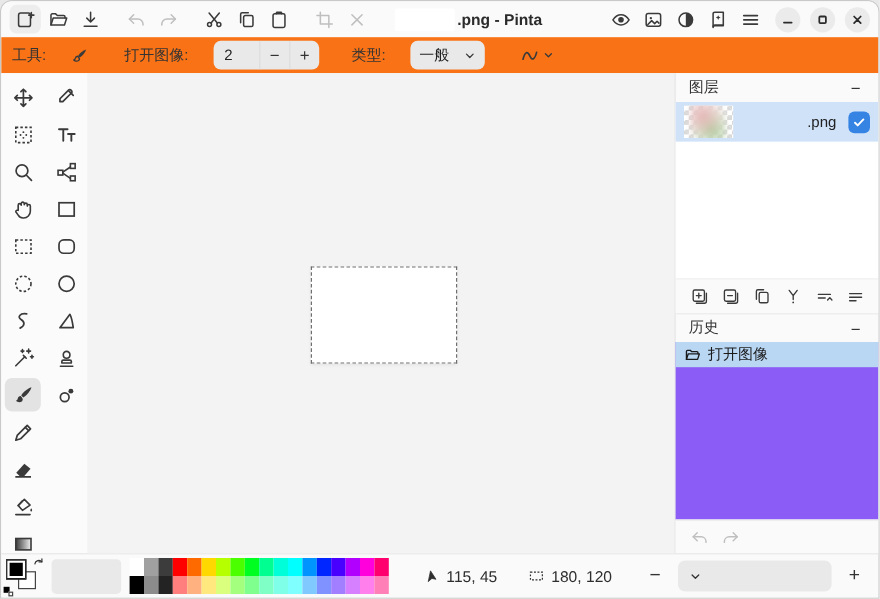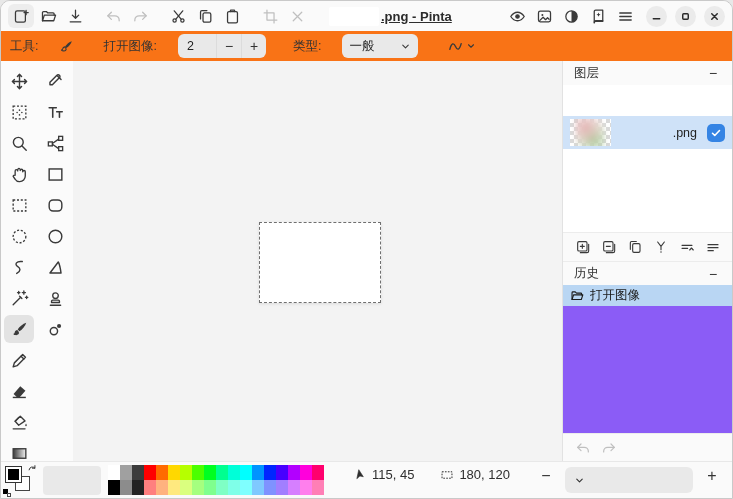--- a/index.html
+++ b/index.html
@@ -2,38 +2,38 @@
 <html><head>
 <meta charset="utf-8">
 <style>
   * { margin:0; padding:0; box-sizing:border-box; }
   body { background:#e8e8e8; font-family:"Liberation Sans", sans-serif; color:#2e2e2e; }
   .window { position:relative; width:733px; height:499px; background:#fafafa;
             border:1px solid #c9c9c9; border-radius:10px 10px 0 0; overflow:hidden;
             display:flex; flex-direction:column; font-size:13px; }
 
   
-  .headerbar { height:30px; flex:0 0 30px; display:flex; align-items:center; padding:0 7px; gap:1px; background:#fafafa;text-decoration:underline; }
+  .headerbar { height:30px; flex:0 0 30px; display:flex; align-items:center; padding:0 7px; gap:1px; background:#fafafa; }
   .hbtn { width:26px; height:24px; border-radius:6px; display:flex; align-items:center; justify-content:center; color:#3a3a3a; }
   .hbtn.first { background:#ededed; }
   .hbtn.disabled { color:#bfbfbf; }
   .hsep { width:10px; }
   .titlewrap { display:flex; align-items:center; margin-left:18px; }
   .redaction { width:50px; height:19px; background:#ffffff; border-radius:2px; }
   .wintitle { font-weight:700; font-size:13px; color:#2b2b2b; margin-left:2px; white-space:nowrap; }
   .hspacer { flex:1; }
   .winctl { width:21px; height:21px; border-radius:50%; background:#ebebeb; display:flex; align-items:center; justify-content:center; color:#2b2b2b; margin-left:7px; }
 
   
   .optionsbar { height:30px; flex:0 0 30px; display:flex; align-items:center; padding:0 9px; gap:21px; background:#f97316; color:#3a3a3a; }
   .optlabel { font-size:12.5px; color:#333; }
   .spinbox { display:flex; align-items:center; height:24px; width:88px; background:#e9e9e9; border-radius:6px; overflow:hidden; margin-right:6px; }
   .spinval { flex:1; padding-left:9px; font-size:12.5px; color:#222; }
   .spinbtn { width:25px; height:100%; display:flex; align-items:center; justify-content:center; font-size:14px; color:#333; border-left:1px solid #dcdcdc; }
-  .dropdown { display:flex; align-items:center; height:24px; width:76px; background:#e9e9e9; border-radius:6px; padding:0 7px; margin-right:8px; }
+  .dropdown { display:flex; align-items:center; height:24px; width:62px; background:#e9e9e9; border-radius:6px; padding:0 7px; margin-right:8px; }
   .ddval { flex:1; font-size:12.5px; color:#222; }
   .linestyle { display:flex; align-items:center; gap:2px; color:#3a3a3a; }
 
   
   .main { flex:1; display:flex; min-height:0; background:#f3f3f3; }
 
   .toolpalette { width:72px; flex:0 0 72px; background:#fbfbfb; display:grid;
                  grid-template-columns:36px 36px; align-content:start; row-gap:3px; padding-top:6px; }
   .tool { width:30px; height:28px; margin:0 auto; display:flex; align-items:center; justify-content:center;
           border-radius:6px; color:#3a3a3a; }
@@ -43,21 +43,21 @@
   .canvas-area { position:relative; flex:1; background:#f3f3f3; }
   .canvas { position:absolute; left:186px; top:161px; width:122px; height:81px; background:#ffffff;
             border:1px dashed #6f6f6f; box-shadow:0 1px 3px rgba(0,0,0,.10); }
 
   
   .rightpanel { width:170px; flex:0 0 170px; background:#fafafa; border-left:1px solid #e2e2e2;
                 display:flex; flex-direction:column;justify-content:flex-end; }
   .panelheader { height:24px; flex:0 0 24px; display:flex; align-items:center; padding:0 11px; font-size:12.5px; color:#333; }
   .collapsebtn { margin-left:auto; color:#333; font-size:14px; line-height:1; width:16px; text-align:center; }
   .layerslist { height:148px; flex:0 0 148px; background:#ffffff; border-bottom:1px solid #ececec; }
-  .layerrow { height:33px; background:#cfe2f8; display:flex; align-items:center; padding:0 7px;margin-top:31px; }
+  .layerrow { height:33px; background:#cfe2f8; display:flex; align-items:center; padding:0 7px; }
   .thumb { position:relative; width:41px; height:27px; overflow:hidden; flex:0 0 41px;
            background:
              linear-gradient(45deg,#d9d9d9 25%,transparent 25%,transparent 75%,#d9d9d9 75%),
              linear-gradient(45deg,#d9d9d9 25%,#ffffff 25%,#ffffff 75%,#d9d9d9 75%);
            background-size:8px 8px; background-position:0 0,4px 4px; }
   .thumbblob { position:absolute; left:5px; top:-3px; width:30px; height:33px;
                background:
                  radial-gradient(circle at 35% 35%, rgba(228,180,180,.95), rgba(228,180,180,0) 65%),
                  radial-gradient(circle at 60% 70%, rgba(170,200,150,.9), rgba(170,200,150,0) 65%),
                  radial-gradient(circle at 50% 50%, #f7f5f2 40%, rgba(247,245,242,0) 80%);
@@ -83,21 +83,21 @@
   .swatch-front { position:absolute; left:2px; top:2px; width:17px; height:17px; background:#000000;
                   border:1.5px solid #333; box-shadow:inset 0 0 0 2px #ffffff; }
   .swatch-swap { position:absolute; right:0; top:0; color:#333; }
   .swatch-reset { position:absolute; left:0; bottom:0; width:8px; height:8px; }
   .swatch-reset .b { position:absolute; left:0; top:0; width:5px; height:5px; background:#000; }
   .swatch-reset .w { position:absolute; right:0; bottom:0; width:4px; height:4px; background:#fff; border:1px solid #444; }
   .recentbox { width:58px; height:29px; background:#e9e9e9; border-radius:4px; margin-left:6px; flex:0 0 58px; }
   .palettegrid { margin-left:7px; display:flex; flex-direction:column; }
   .palette-row { display:flex; }
   .swatch { width:12px; height:15px; }
-  .statusright { margin-left:auto; display:flex; align-items:flex-start; gap:0; color:#333; }
+  .statusright { margin-left:auto; display:flex; align-items:center; gap:0; color:#333; }
   .statgroup { display:flex; align-items:center; gap:5px; font-size:13px; color:#2e2e2e; margin-right:26px; }
   .zoomminus, .zoomplus { font-size:16px; color:#333; width:20px; text-align:center; }
   .zoombox { display:flex; align-items:center; width:128px; height:26px; background:#e9e9e9; border-radius:6px;
              padding:0 9px; margin:0 9px; }
   .zoomval { flex:1; font-size:13px; color:#222; }
   svg { display:block; }
 </style>
 </head>
 <body>
 

